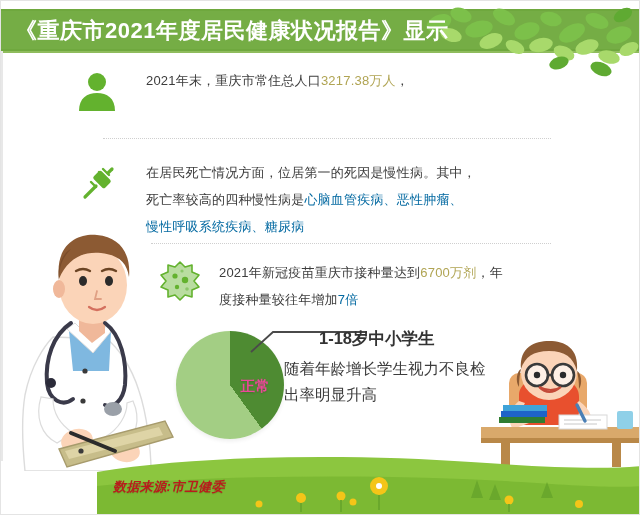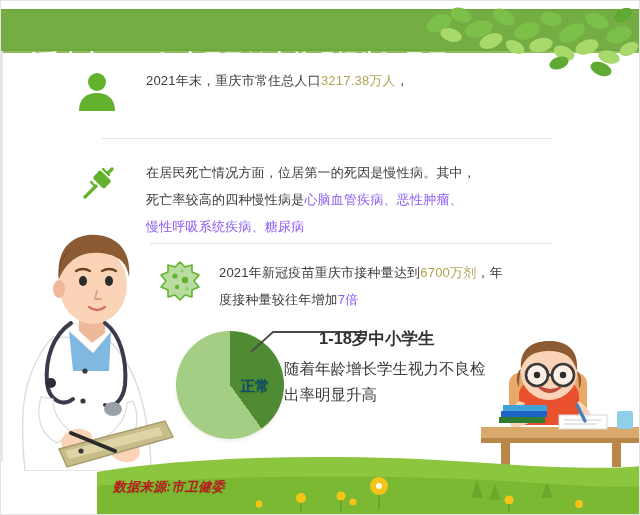--- a/index.html
+++ b/index.html
@@ -19,60 +19,60 @@
   .header-band{
     position:absolute;left:0;top:8px;width:640px;height:42px;
     background:#6fa83e;
   }
   .header-band.inner{
     top:10px;height:38px;background:#75ad45;
   }
   .header-title{
     position:absolute;left:14px;top:14px;width:470px;height:32px;
     color:#ffffff;font-size:22px;font-weight:bold;letter-spacing:.5px;
-    line-height:32px;white-space:nowrap;margin-top:32px;
+    line-height:32px;white-space:nowrap;
   }
   .header-rule{
     position:absolute;left:0;top:50px;width:640px;height:2px;background:#8fbc5d;
   }
   .side-rule{
     position:absolute;left:0;top:50px;width:2px;height:410px;background:#e8e8e8;
   }
 
   
   .foliage{position:absolute;right:0;top:0;width:230px;height:78px;pointer-events:none;}
 
   
   .row{position:absolute;}
   .row-text{
     color:#3c3c3c;font-size:13px;line-height:27px;
     letter-spacing:.2px;
   }
   .hl-olive{color:#b0a453;}
-  .hl-green{color:#8b5cf6;}
+  .hl-green{color:#0369a1;}
 
   .divider{
     position:absolute;height:0;border-top:1px dotted #cfcfcf;
   }
 
   
   .icon-person{position:absolute;left:78px;top:72px;width:36px;height:38px;}
   .icon-syringe{position:absolute;left:76px;top:163px;width:40px;height:40px;}
   .icon-virus{position:absolute;left:157px;top:258px;width:44px;height:44px;}
 
   
   .pie-wrap{position:absolute;left:175px;top:330px;width:112px;height:112px;}
   .pie{
     position:absolute;left:0;top:0;width:108px;height:108px;border-radius:50%;
     background:conic-gradient(from 0deg,#4e8b32 0deg 144deg,#a3ce84 144deg 360deg);
     box-shadow:0 2px 4px rgba(0,0,0,.07);
   }
   .pie-label{
     position:absolute;left:52px;top:46px;width:54px;
-    color:#0c4a6e;font-size:14.5px;font-weight:bold;text-align:center;
+    color:#ec4899;font-size:14.5px;font-weight:bold;text-align:center;
     text-shadow:0 1px 2px rgba(0,0,0,.18);
   }
   .leader{position:absolute;left:248px;top:325px;width:120px;height:28px;}
 
   .pie-head{
     position:absolute;left:318px;top:327px;
     color:#333333;font-size:16.5px;font-weight:bold;white-space:nowrap;
   }
   .pie-body{
     position:absolute;left:283px;top:355px;width:215px;

